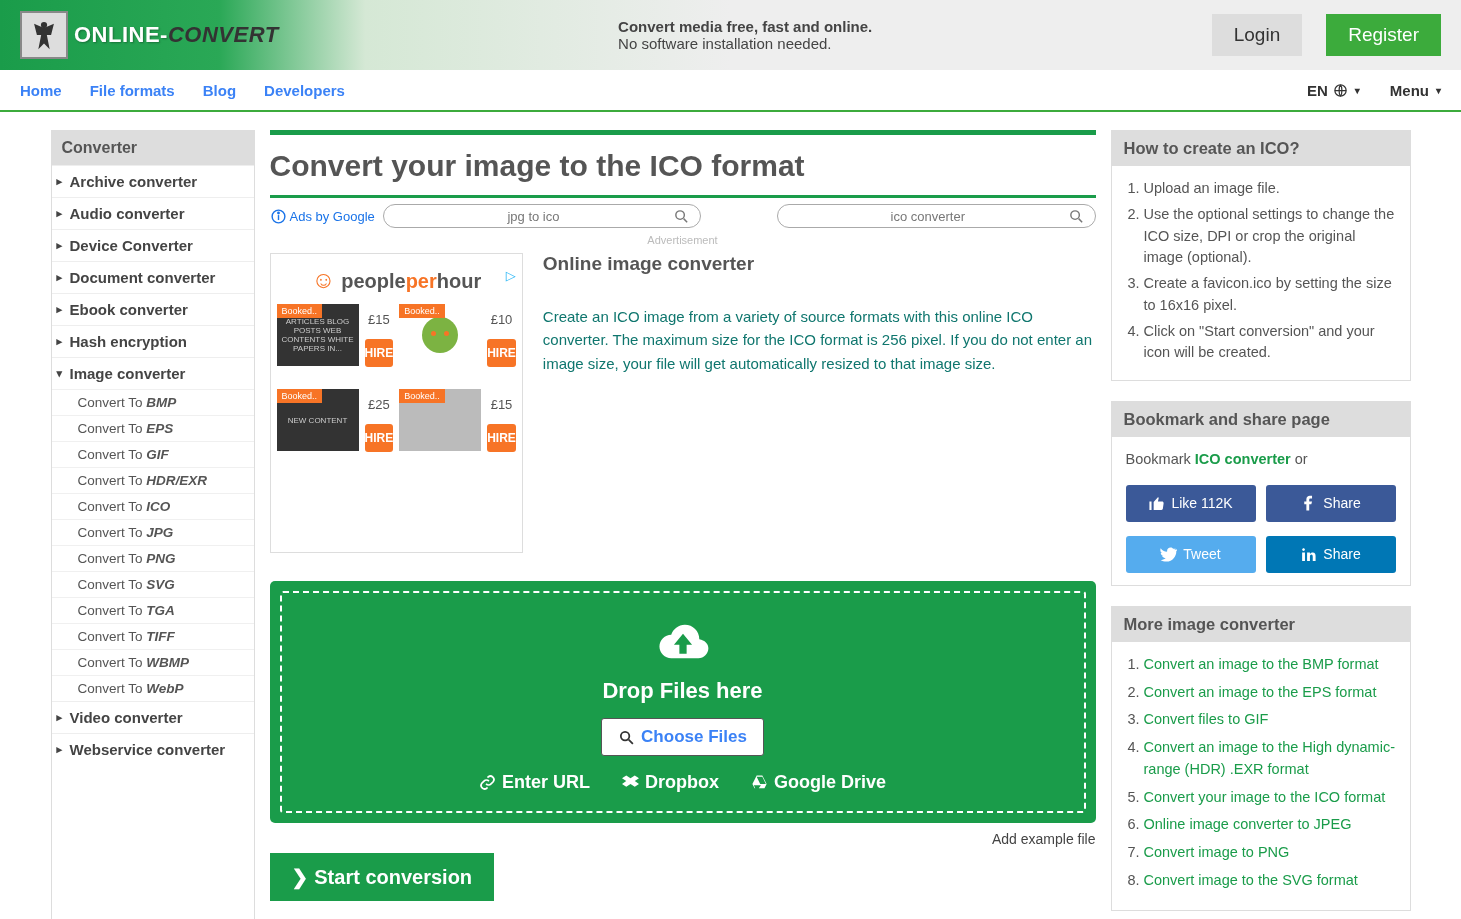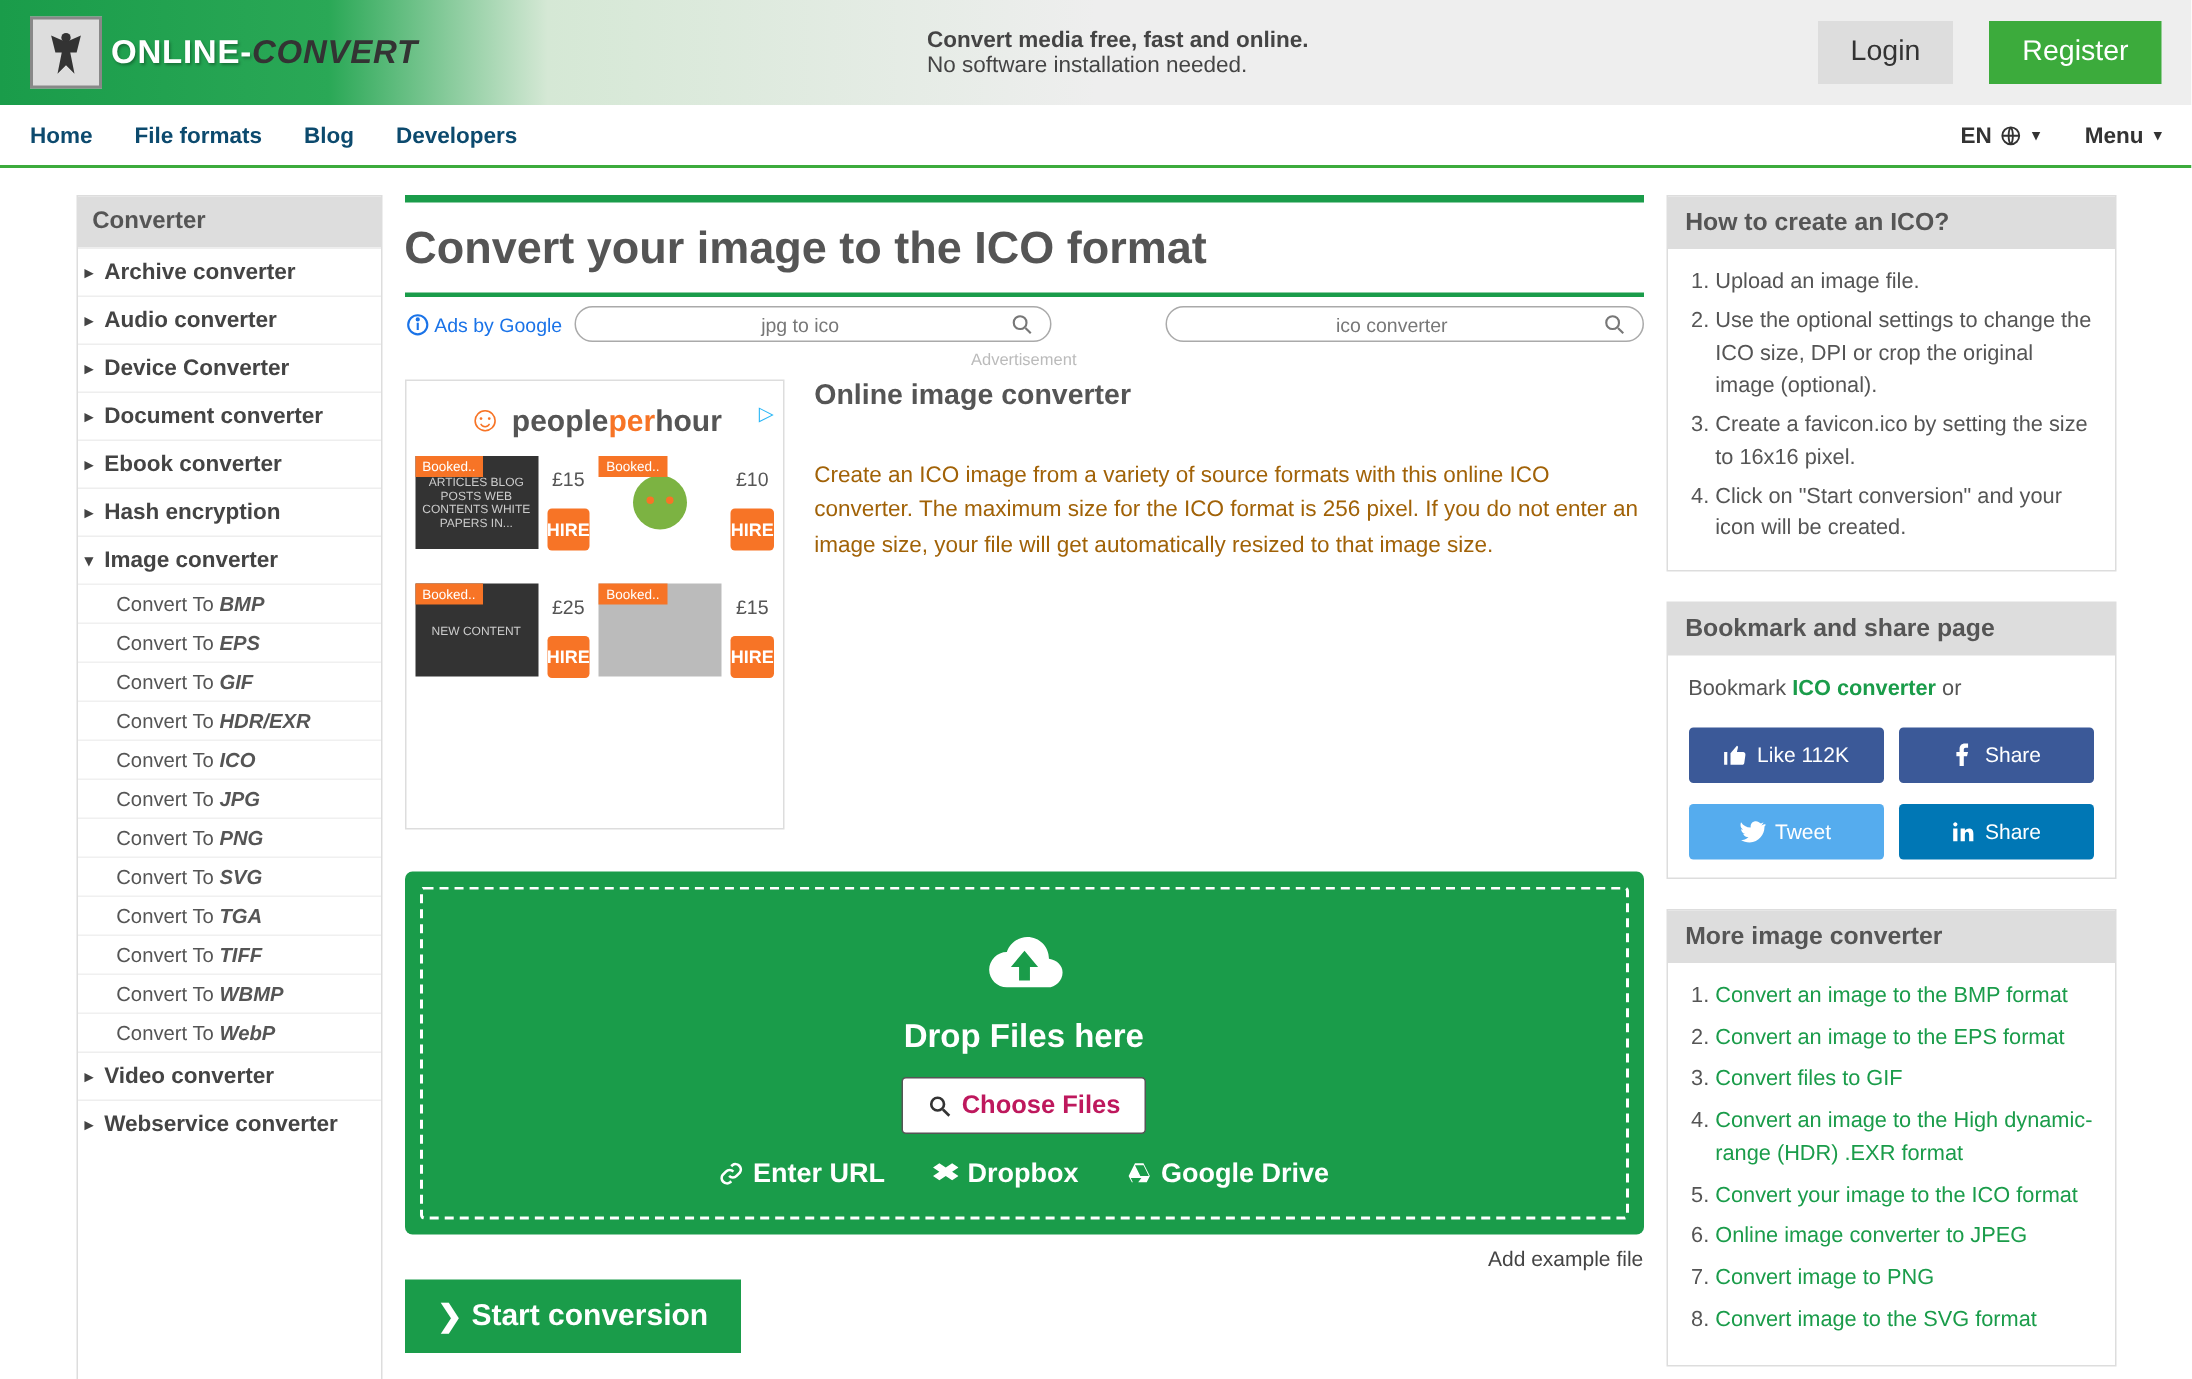--- a/index.html
+++ b/index.html
@@ -11,21 +11,21 @@
   .logo-text { font-size: 22px; font-weight: bold; letter-spacing: 0.5px; }
   .logo-text .w { color: #fff; text-shadow: 1px 1px 2px rgba(0,0,0,0.3);}
   .logo-text .g { color: #333; font-style: italic; }
   .tagline { font-size: 15px; color: #444; }
   .tagline .t1 { font-weight: bold; }
   .header-btns { display: flex; gap: 24px; }
   .btn-login { background: #ddd; color: #333; font-size: 19px; padding: 10px 22px; border: none; cursor: pointer; }
   .btn-register { background: #3cab3c; color: #fff; font-size: 19px; padding: 10px 22px; border: none; cursor: pointer; }
   .topnav { display: flex; justify-content: space-between; align-items: center; padding: 0 20px; height: 42px; border-bottom: 2px solid #3cab3c; }
   .nav-left { display: flex; gap: 28px; }
-  .nav-left a { color: #0c4a6e; font-weight: bold; font-size: 15px; text-decoration: none; cursor: pointer; }
+  .nav-left a { color: #3b82f6; font-weight: bold; font-size: 15px; text-decoration: none; cursor: pointer; }
   .nav-right { display: flex; gap: 30px; align-items: center; color: #333; font-weight: bold; font-size: 15px; }
   .nav-right span { cursor: pointer; display: flex; align-items: center; gap: 5px; }
   .container { display: flex; gap: 15px; padding: 18px 20px; max-width: 1400px; margin: 0 auto; }
   .sidebar { width: 204px; flex-shrink: 0; border: 1px solid #ddd; }
   .side-head { background: #ddd; color: #555; font-weight: bold; font-size: 16px; padding: 8px 10px; }
   .side-cat { padding: 7px 10px 7px 18px; border-top: 1px solid #eee; font-size: 15px; font-weight: bold; color: #444; cursor: pointer; position: relative; }
   .side-cat::before { content: '▸'; position: absolute; left: 5px; font-size: 11px; top:9px; }
   .side-cat.open::before { content: '▾'; }
   .side-sub { padding: 5px 10px 5px 26px; font-size: 13.5px; color: #555; border-top: 1px solid #f0f0f0; cursor: pointer; }
   .side-sub b { font-weight: bold; font-style: italic; }
@@ -48,27 +48,27 @@
   .pph-cell { position:relative; display:flex; gap:6px; align-items:flex-start;}
   .pph-badge { position:absolute; top:0; left:0; background:#f77426; color:#fff; font-size:9px; padding:2px 5px; z-index:2;}
   .pph-img { width:82px; height:62px; background:#333; display:flex; align-items:center; justify-content:center; color:#ccc; font-size:8px; text-align:center; overflow:hidden;}
   .pph-smile { width:36px; height:36px; background:#7cb342; border-radius:50%; margin:12px auto; position:relative;}
   .pph-smile::before,.pph-smile::after{content:'';position:absolute;width:5px;height:5px;background:#f77426;border-radius:50%;top:14px;}
   .pph-smile::before{left:9px;} .pph-smile::after{right:9px;}
   .pph-right { flex:1; text-align:center;}
   .pph-price { color:#555; font-size:13px; margin:8px 0 12px;}
   .pph-hire { background:#f77426; color:#fff; font-size:12px; font-weight:bold; padding:7px 0; border-radius:3px;}
   .desc h2 { font-size: 19px; color: #555; font-weight: bold; margin-bottom: 30px; }
-  .desc p { font-size: 15px; color: #a16207; line-height: 1.55; }
+  .desc p { font-size: 15px; color: #0f766e; line-height: 1.55; }
   .dropzone { background: #1a9c4a; border-radius: 5px; padding: 10px; }
   .dz-inner { border: 2px dashed #fff; border-radius: 3px; padding: 24px 20px 18px; text-align: center; color: #fff; }
   .dz-cloud { margin-bottom: 10px; }
   .dz-cloud svg { width: 58px; height: 48px; }
   .dz-title { font-size: 22px; font-weight: bold; margin-bottom: 14px; }
-  .dz-choose { background: #fff; color: #be185d; display: inline-flex; align-items:center; gap:6px; border: 1px solid #555; font-size: 17px; font-weight: bold; padding: 8px 16px; border-radius: 3px; cursor: pointer; margin-bottom: 16px;}
+  .dz-choose { background: #fff; color: #3b82f6; display: inline-flex; align-items:center; gap:6px; border: 1px solid #555; font-size: 17px; font-weight: bold; padding: 8px 16px; border-radius: 3px; cursor: pointer; margin-bottom: 16px;}
   .dz-links { display: flex; justify-content: center; gap: 32px; font-size: 18px; font-weight: bold; }
   .dz-links span { cursor: pointer; display:flex; align-items:center; gap:6px;}
   .footer-row { display: flex; justify-content: flex-end; margin: 8px 0 6px; }
   .ex-link { color: #444; font-size: 14px; cursor: pointer; }
   .start-btn { background: #1a9c4a; color: #fff; font-size: 20px; font-weight: bold; padding: 12px 22px; border: none; cursor: pointer; display:inline-flex; align-items:center; gap:6px;}
   .rcol { width: 300px; flex-shrink: 0; }
   .panel { border: 1px solid #ddd; margin-bottom: 20px; }
   .panel-head { background: #ddd; color: #555; font-size: 16.5px; font-weight: bold; padding: 8px 12px; }
   .panel-body { padding: 12px 14px; font-size: 14.5px; color: #555; line-height: 1.5; }
   .panel-body ol { padding-left: 18px; }

